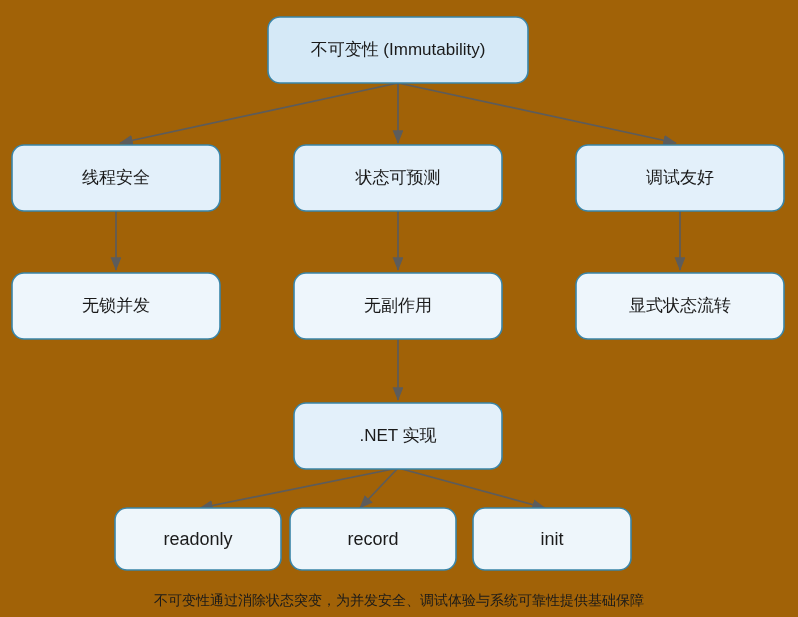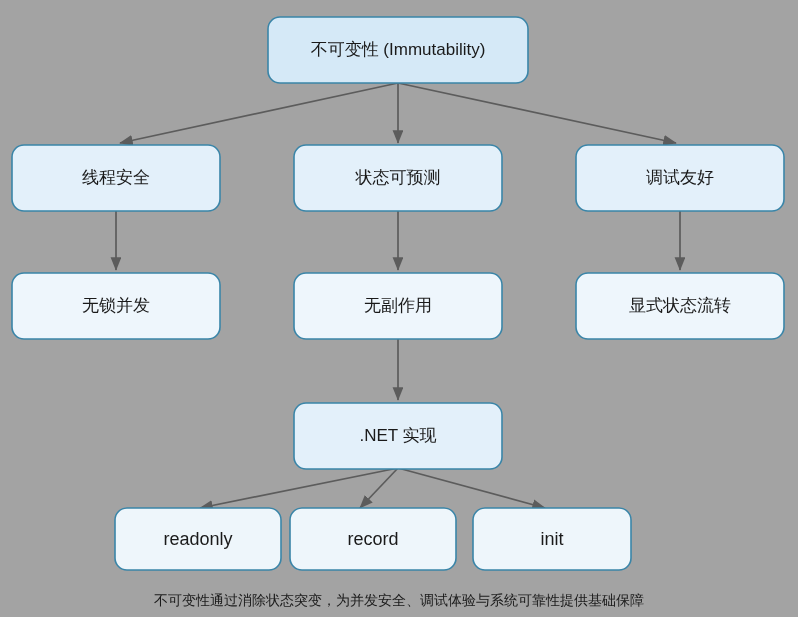--- a/index.html
+++ b/index.html
@@ -10,21 +10,21 @@
   body {
     width: 798px;
     height: 617px;
     overflow: hidden;
     font-family: "Liberation Sans", "DejaVu Sans", sans-serif;
   }
   #diagram-root {
     position: relative;
     width: 798px;
     height: 617px;
-    background: #a3a3a3;
+    background: #a16207;
   }
   svg.flow-canvas {
     position: absolute;
     top: 0;
     left: 0;
     width: 798px;
     height: 617px;
     display: block;
   }
   .node-box {

